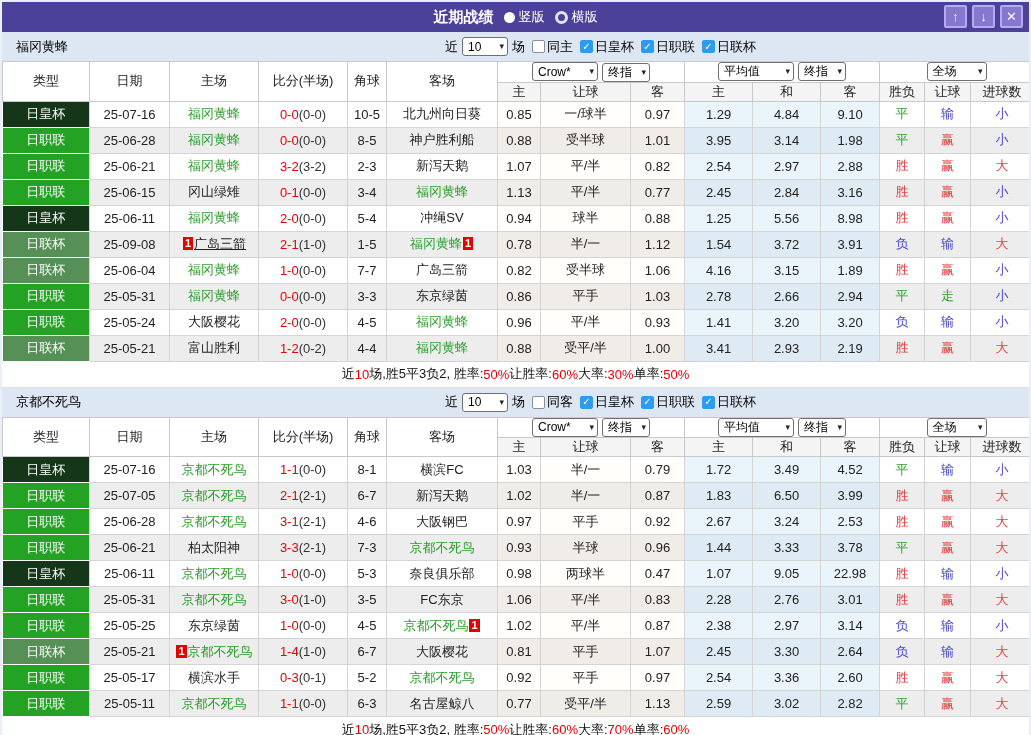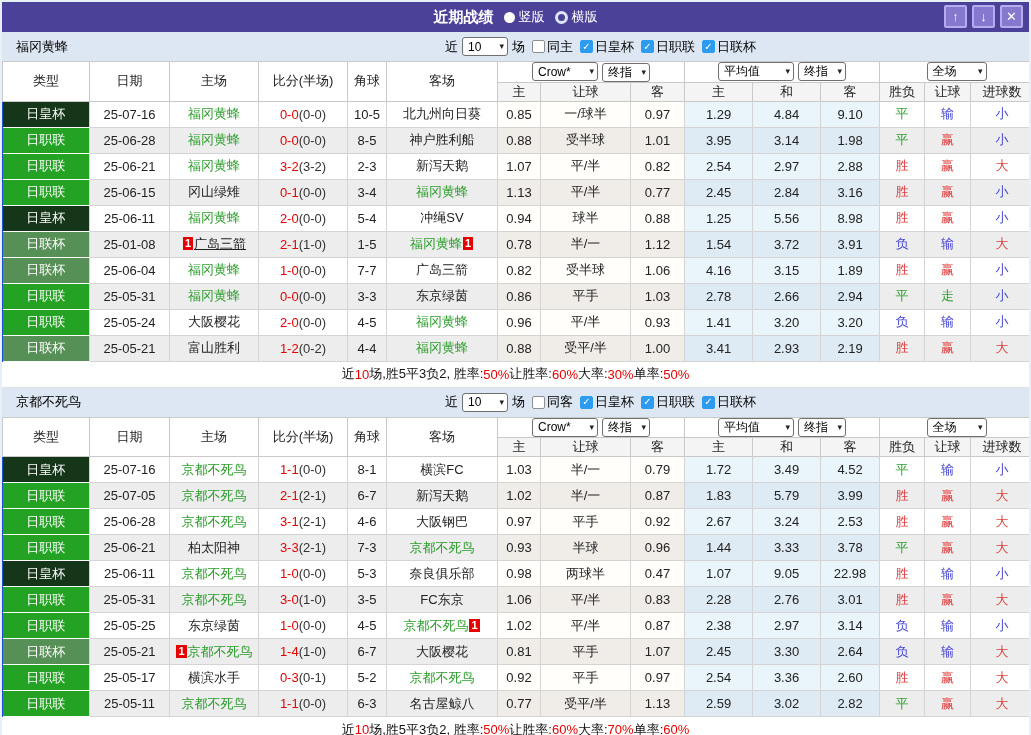--- a/index.html
+++ b/index.html
@@ -1,17 +1,17 @@
 <!DOCTYPE html>
 <html style="--purple: #4c4199; --c-royal: #16361a; --c-league: #23a223; --c-lcup: #579057; --c-red: #e04040; --c-red2: #e60000; --c-green: #2e9e2e; --c-blue: #4545d5;"><head>
 <meta charset="utf-8">
 <style>
   * { margin:0; padding:0; box-sizing:border-box; }
   body { background:#dde7f3; font-family:"Liberation Sans","DejaVu Sans",sans-serif; }
-  .window { width:1031px; height:735px; background:#1d4ed8; border:2px solid #e9eff7; border-bottom:none; overflow:hidden; }
+  .window { width:1031px; height:735px; background:#ffffff; border:2px solid #e9eff7; border-bottom:none; overflow:hidden; }
 
   
   .titlebar { height:30px; background:var(--purple,#4c4199); display:flex; align-items:center; justify-content:center; position:relative; }
   .title-group { display:flex; align-items:center; gap:10px; }
   .win-title { color:#fff; font-size:15px; font-weight:bold; }
   .radio-opt { display:flex; align-items:center; gap:4px; color:#fff; font-size:13px; cursor:pointer; }
   .radio-dot { width:11px; height:11px; border-radius:50%; background:#fff; display:inline-block; }
   .radio-ring { width:13px; height:13px; border-radius:50%; border:3px solid #dde6ff; display:inline-block; }
   .tb-btns { position:absolute; right:6px; top:3px; display:flex; gap:5px; }
   .tb-btn { width:23px; height:23px; background:#8678cf; border:2px solid #b6abee; color:#fff; font-weight:bold; font-size:13px; display:flex; align-items:center; justify-content:center; border-radius:2px; cursor:pointer; }
@@ -254,21 +254,21 @@
             <td class="crow">0.88</td>
             <td class="avg">1.25</td>
             <td class="avg">5.56</td>
             <td class="avg">8.98</td>
             <td class="rc-r">胜</td>
             <td class="rc-r">赢</td>
             <td class="rc-b">小</td>
           </tr>
           <tr>
             <td class="type t-lcup">日联杯</td>
-            <td>25-01-08</td>
+            <td>25-09-08</td>
             <td><span class="badge">1</span><span class="teamlink uline">广岛三箭</span></td>
             <td><span class="ft">2-1</span><span class="ht">(1-0)</span></td>
             <td>1-5</td>
             <td><span class="teamlink green">福冈黄蜂</span><span class="badge">1</span></td>
             <td class="crow">0.78</td>
             <td class="crow">半/一</td>
             <td class="crow">1.12</td>
             <td class="avg">1.54</td>
             <td class="avg">3.72</td>
             <td class="avg">3.91</td>
@@ -464,21 +464,21 @@
             <td class="type t-league">日职联</td>
             <td>25-07-05</td>
             <td><span class="teamlink green">京都不死鸟</span></td>
             <td><span class="ft">2-1</span><span class="ht">(2-1)</span></td>
             <td>6-7</td>
             <td><span class="teamlink">新泻天鹅</span></td>
             <td class="crow">1.02</td>
             <td class="crow">半/一</td>
             <td class="crow">0.87</td>
             <td class="avg">1.83</td>
-            <td class="avg">5.79</td>
+            <td class="avg">6.50</td>
             <td class="avg">3.99</td>
             <td class="rc-r">胜</td>
             <td class="rc-r">赢</td>
             <td class="rc-r">大</td>
           </tr>
           <tr>
             <td class="type t-league">日职联</td>
             <td>25-06-28</td>
             <td><span class="teamlink green">京都不死鸟</span></td>
             <td><span class="ft">3-1</span><span class="ht">(2-1)</span></td>

